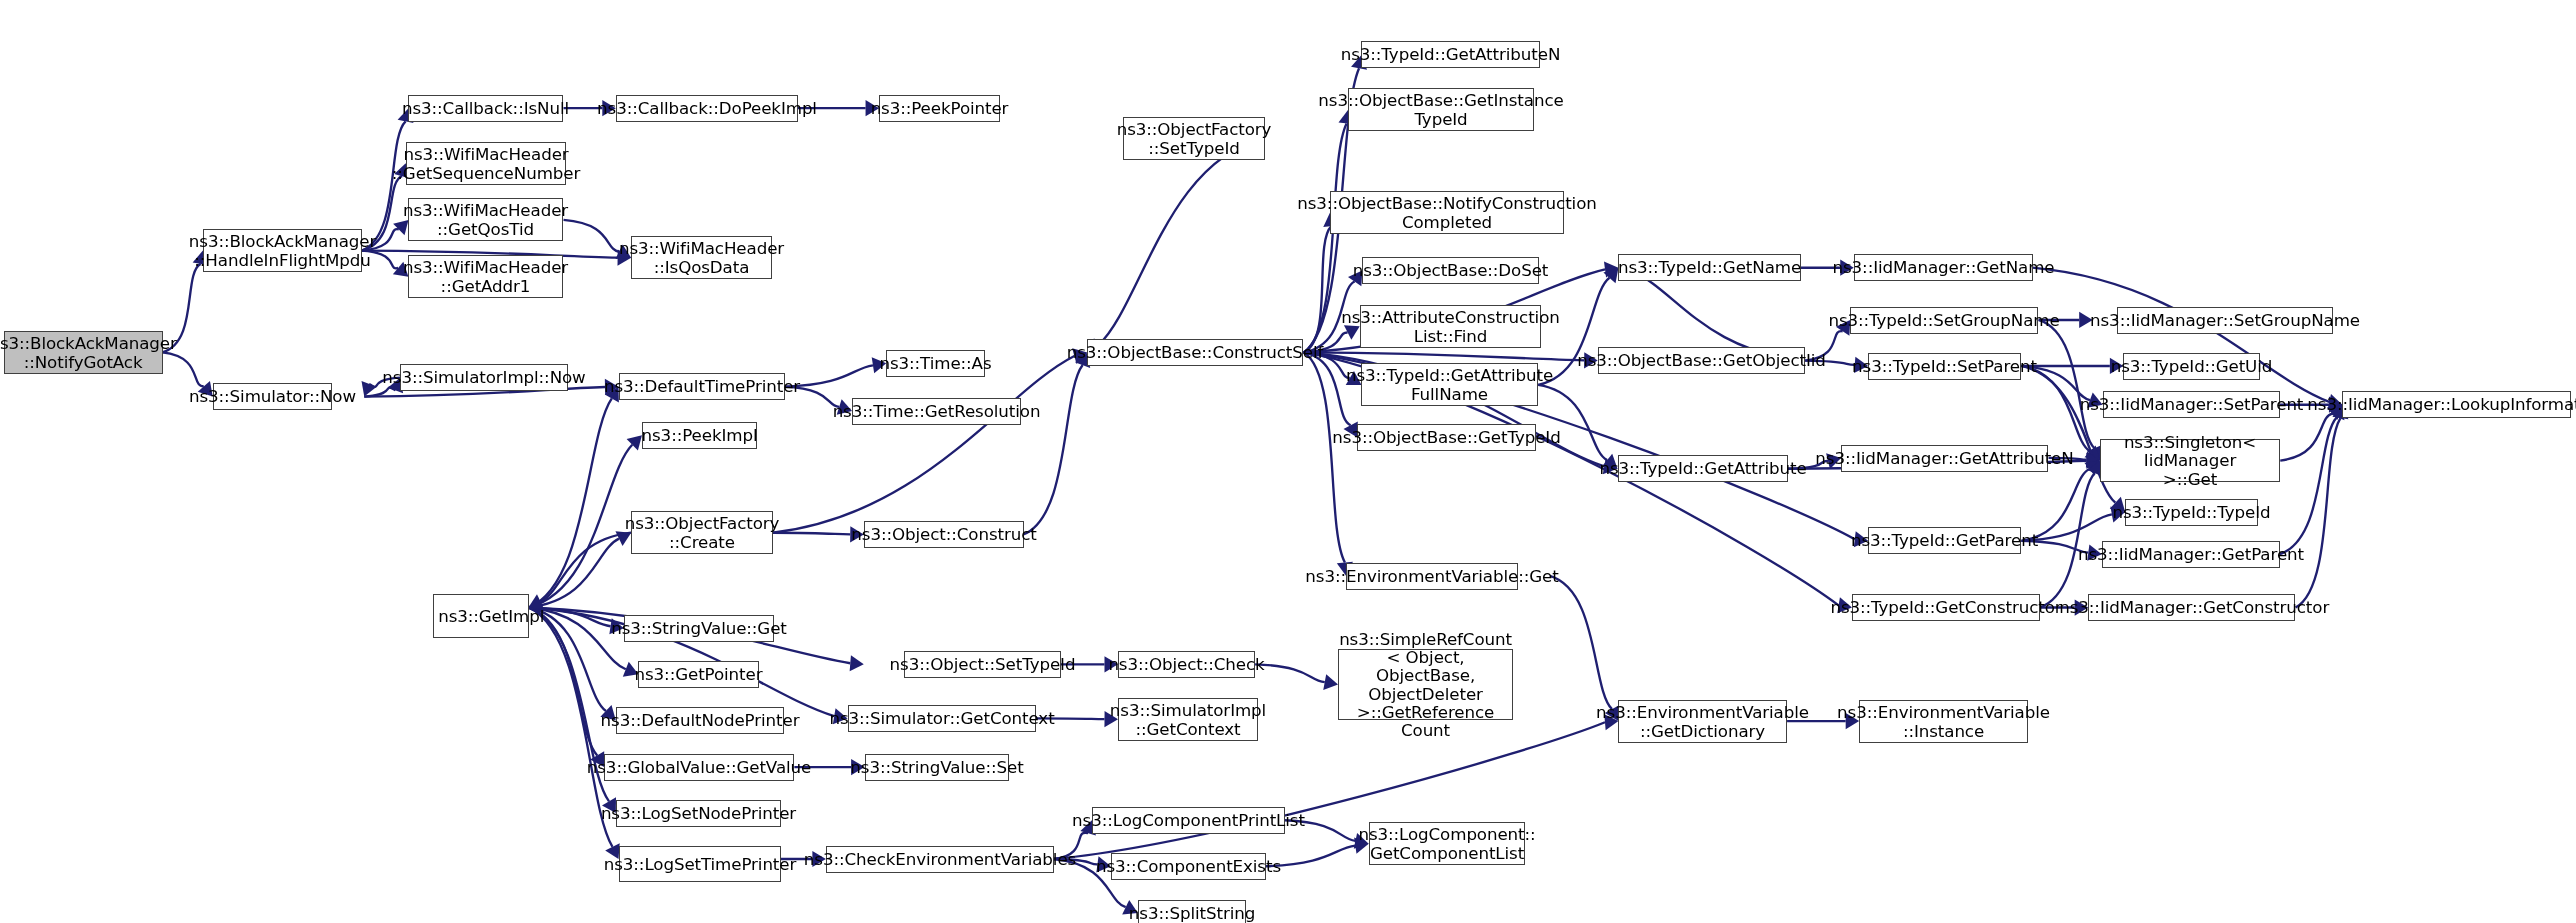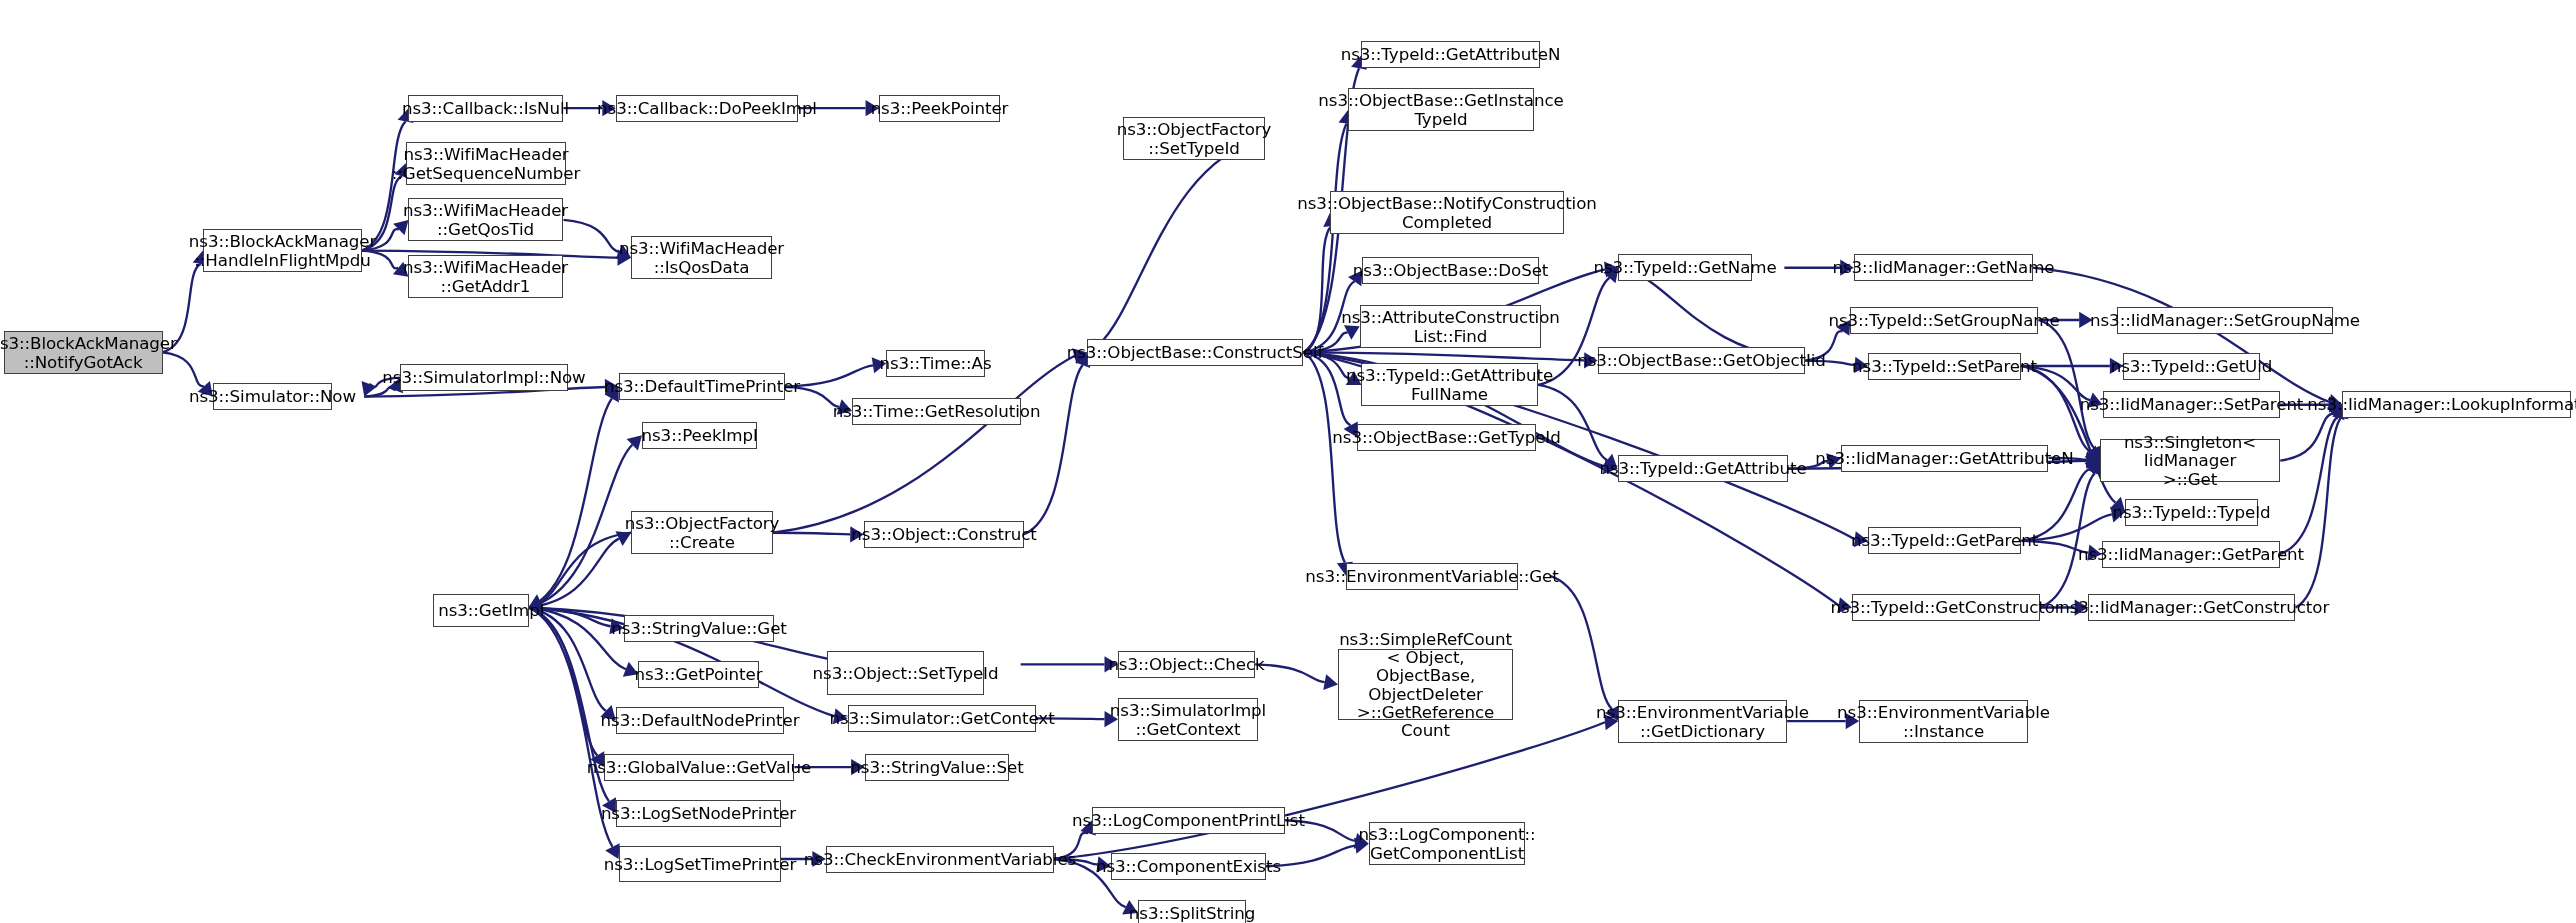--- a/index.html
+++ b/index.html
@@ -232,21 +232,21 @@
     <div class="node-box" style="left: 852px; top: 398px; width: 169px; height: 27px;">
       <span class="node-label">ns3::Time::GetResolution</span>
     </div>
     <div class="node-box" style="left: 642px; top: 422px; width: 115px; height: 27px;">
       <span class="node-label">ns3::PeekImpl</span>
     </div>
     <div class="node-box" style="left: 631px; top: 511px; width: 142px; height: 43px;">
       <span class="node-label">ns3::ObjectFactory
 ::Create</span>
     </div>
-    <div class="node-box" style="left: 433px; top: 594px; width: 96px; height: 33px; padding-left: 24px;">
+    <div class="node-box" style="left: 433px; top: 594px; width: 96px; height: 44px; padding-left: 24px;">
       <span class="node-label">ns3::GetImpl</span>
     </div>
     <div class="node-box" style="left: 864px; top: 521px; width: 160px; height: 27px;">
       <span class="node-label">ns3::Object::Construct</span>
     </div>
     <div class="node-box" style="left: 624px; top: 615px; width: 150px; height: 27px;">
       <span class="node-label">ns3::StringValue::Get</span>
     </div>
     <div class="node-box" style="left: 638px; top: 661px; width: 121px; height: 27px;">
       <span class="node-label">ns3::GetPointer</span>
@@ -256,21 +256,21 @@
     </div>
     <div class="node-box" style="left: 604px; top: 754px; width: 190px; height: 27px;">
       <span class="node-label">ns3::GlobalValue::GetValue</span>
     </div>
     <div class="node-box" style="left: 616px; top: 800px; width: 165px; height: 27px;">
       <span class="node-label">ns3::LogSetNodePrinter</span>
     </div>
     <div class="node-box" style="left: 619px; top: 846px; width: 162px; height: 36px;">
       <span class="node-label">ns3::LogSetTimePrinter</span>
     </div>
-    <div class="node-box" style="left: 827px; top: 651px; width: 157px; height: 44px;">
+    <div class="node-box" style="left: 904px; top: 651px; width: 157px; height: 27px;">
       <span class="node-label">ns3::Object::SetTypeId</span>
     </div>
     <div class="node-box" style="left: 1118px; top: 651px; width: 137px; height: 27px;">
       <span class="node-label">ns3::Object::Check</span>
     </div>
     <div class="node-box" style="left: 848px; top: 705px; width: 188px; height: 27px;">
       <span class="node-label">ns3::Simulator::GetContext</span>
     </div>
     <div class="node-box" style="left: 1118px; top: 698px; width: 140px; height: 43px;">
       <span class="node-label">ns3::SimulatorImpl
@@ -337,21 +337,21 @@
     <div class="node-box" style="left: 1361px; top: 363px; width: 177px; height: 43px;">
       <span class="node-label">ns3::TypeId::GetAttribute
 FullName</span>
     </div>
     <div class="node-box" style="left: 1357px; top: 424px; width: 179px; height: 27px;">
       <span class="node-label">ns3::ObjectBase::GetTypeId</span>
     </div>
     <div class="node-box" style="left: 1346px; top: 563px; width: 172px; height: 27px;">
       <span class="node-label">ns3::EnvironmentVariable::Get</span>
     </div>
-    <div class="node-box" style="left: 1618px; top: 254px; width: 134px; height: 27px;">
+    <div class="node-box" style="left: 1618px; top: 254px; width: 183px; height: 27px;">
       <span class="node-label">ns3::TypeId::GetName</span>
     </div>
     <div class="node-box" style="left: 1598px; top: 347px; width: 207px; height: 27px;">
       <span class="node-label">ns3::ObjectBase::GetObjectIid</span>
     </div>
     <div class="node-box" style="left: 1618px; top: 455px; width: 170px; height: 27px;">
       <span class="node-label">ns3::TypeId::GetAttribute</span>
     </div>
     <div class="node-box" style="left: 1854px; top: 254px; width: 179px; height: 27px;">
       <span class="node-label">ns3::IidManager::GetName</span>

